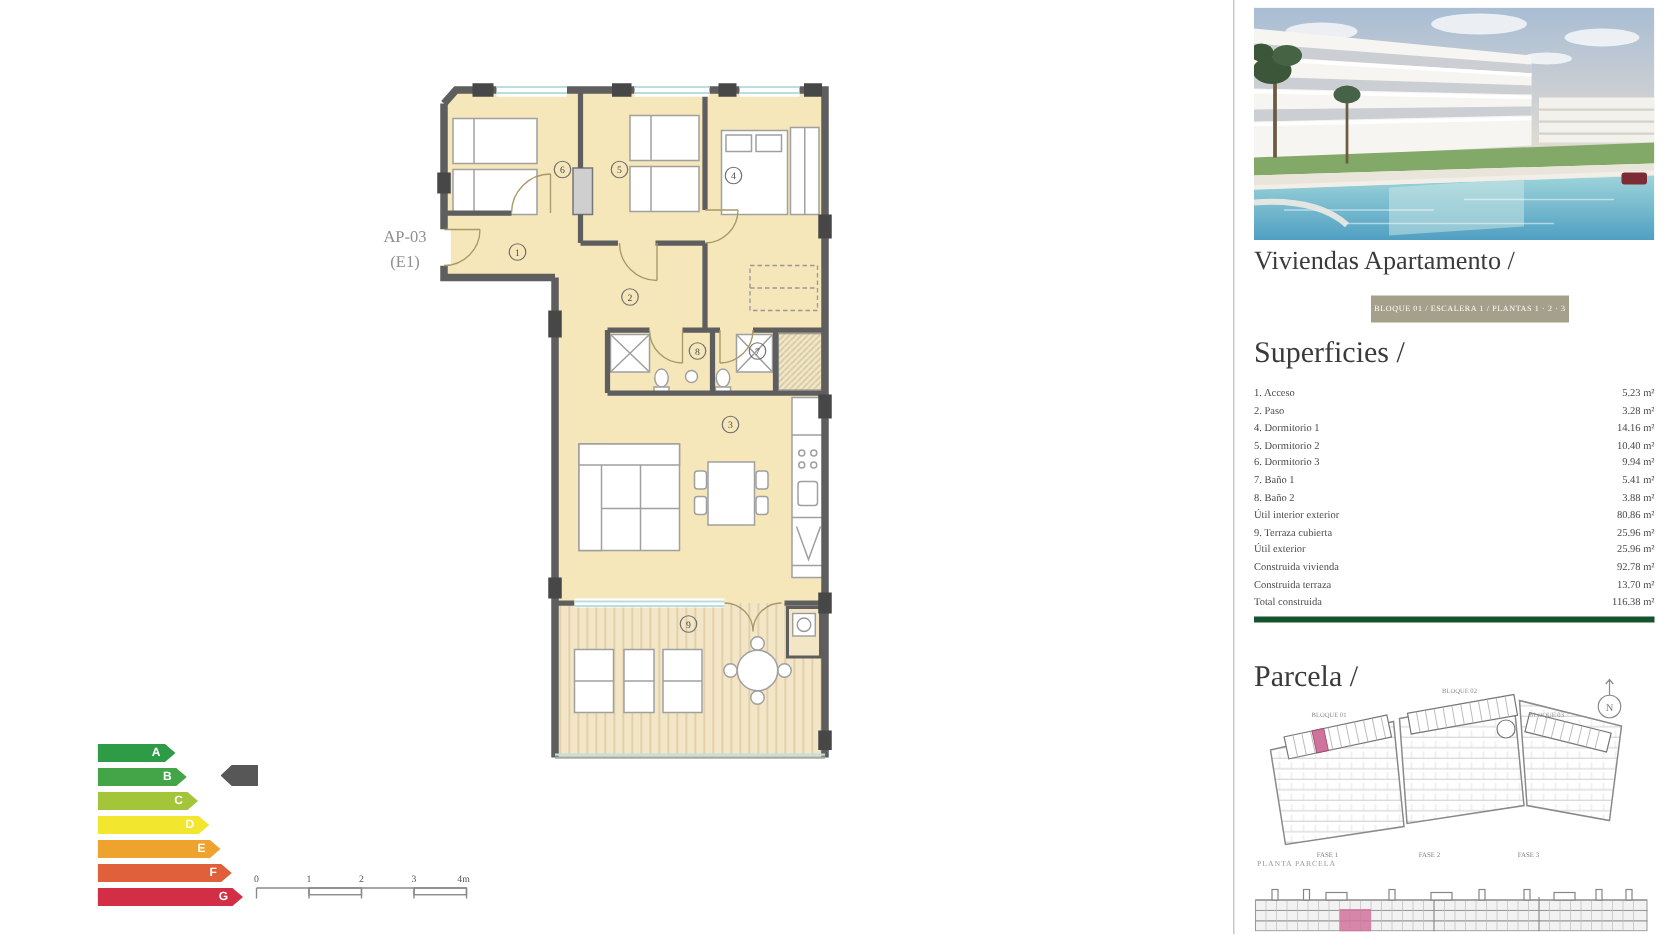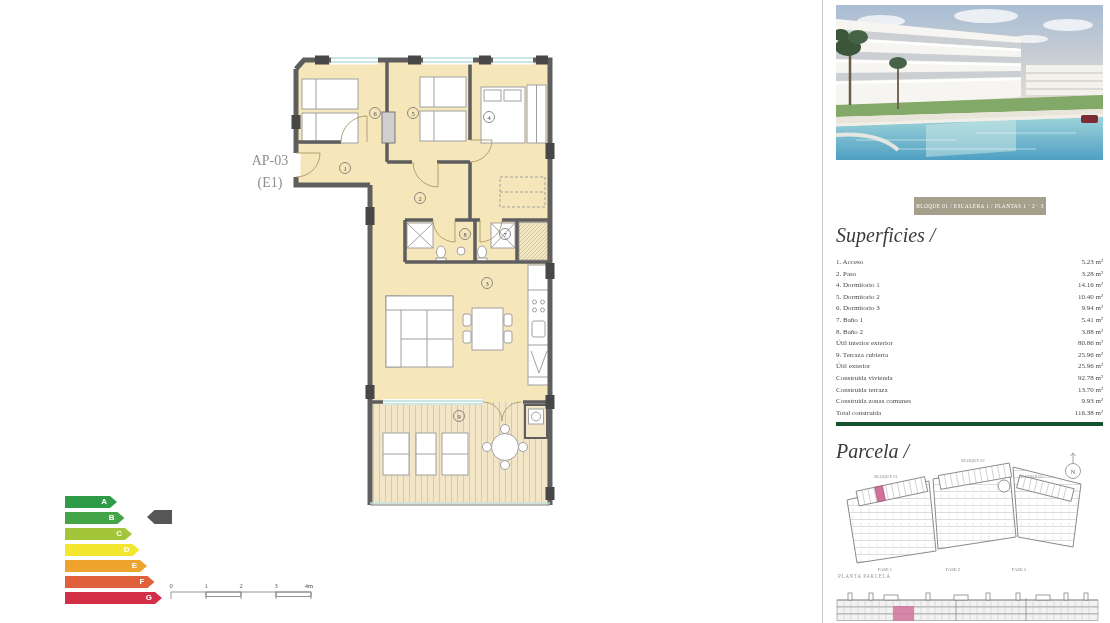--- a/index.html
+++ b/index.html
@@ -3,39 +3,39 @@
 <meta charset="utf-8">
 <style>
   html,body{margin:0;padding:0;background:#fff;}
   .page{position:relative;width:1110px;height:623px;background:#ffffff;overflow:hidden;
         font-family:"Liberation Serif", serif;color:#3c3c3c;}
   .abs{position:absolute;}
   .divider{left:822px;top:0;width:1px;height:623px;background:#c9c9c9;}
 
   
   .planwrap{left:283px;top:55px;width:290px;height:460px;}
-  .ap-label{left:243px;top:150px;width:54px;text-align:center;font-size:14px;
+  .ap-label{left:243px;top:150px;width:54px;text-align:center;font-size:11px;
             line-height:1.55;color:#8f8f8f;}
 
   
   .energy{left:65px;top:496px;width:130px;height:115px;}
   .ebar{position:relative;height:12px;margin-bottom:4px;
         clip-path:polygon(0 0,calc(100% - 7px) 0,100% 50%,calc(100% - 7px) 100%,0 100%);}
   .ebar span{position:absolute;right:10px;top:0;font-family:"Liberation Sans",sans-serif;
         font-size:8px;font-weight:bold;color:#fff;line-height:12px;}
   .earrow{position:absolute;left:82px;top:14px;width:25px;height:14px;
         clip-path:polygon(100% 0,30% 0,0 50%,30% 100%,100% 100%);}
 
   
   .panel{left:836px;top:0;width:267px;height:623px;}
   .photo{position:absolute;left:0;top:5px;width:267px;height:155px;overflow:hidden;}
   .title{position:absolute;left:0;top:163px;font-size:17.5px;color:#3a3a3a;white-space:nowrap;}
   .banner{position:absolute;left:78px;top:197px;width:132px;padding:6px 0;
           text-align:center;color:#fdfdfb;font-size:5.4px;letter-spacing:.4px;white-space:nowrap;}
-  .sup-head,.par-head{position:absolute;left:0;font-size:20px;color:#3a3a3a;font-style:italic;}
+  .sup-head,.par-head{position:absolute;left:0;font-size:20px;color:#3a3a3a;}
   .sup-head{top:224px;}
   .sup-rows{position:absolute;left:0;top:257px;width:267px;border-bottom:4px solid #14532d;
             padding-bottom:3px;}
   .sup-row{display:flex;justify-content:space-between;font-size:7px;color:#4a4a4a;
            line-height:11.6px;}
   .parcela{position:absolute;left:0;top:440px;width:267px;height:183px;}
   .par-head{top:0;}
   .par-caption{position:absolute;left:2px;top:133px;font-size:5.2px;letter-spacing:.6px;color:#9a9a9a;}
   .site-svg{position:absolute;left:5px;top:10px;}
   .elev-svg{position:absolute;left:0px;top:150px;}
@@ -315,20 +315,21 @@
           <ellipse cx="12" cy="42" rx="13" ry="9" fill="#3c5639"></ellipse>
           <ellipse cx="22" cy="32" rx="10" ry="7" fill="#466344"></ellipse>
           <ellipse cx="5" cy="30" rx="8" ry="6" fill="#3c5639"></ellipse>
           <path d="M62,62 V104" stroke="#6b5b43" stroke-width="1.8" fill="none"></path>
           <ellipse cx="62" cy="58" rx="9" ry="6" fill="#46634a"></ellipse>
         </g>
         <rect x="245" y="110" width="17" height="8" rx="2" fill="#7d2b35"></rect>
       </svg>
     </div>
 
+    <h1 class="title" style="margin:0;font-weight:normal;">Viviendas Apartamento /</h1>
 
     <div class="banner" style="background: rgb(165, 160, 139);">BLOQUE 01 / ESCALERA 1 / PLANTAS 1 · 2 · 3</div>
 
     <h2 class="sup-head" style="margin:0;font-weight:normal;">Superficies /</h2>
     <div class="sup-rows">
         <div class="sup-row">
           <span>1. Acceso</span>
           <span>5.23 m²</span>
         </div>
         <div class="sup-row">
@@ -367,24 +368,20 @@
           <span>Útil exterior</span>
           <span>25.96 m²</span>
         </div>
         <div class="sup-row">
           <span>Construida vivienda</span>
           <span>92.78 m²</span>
         </div>
         <div class="sup-row">
           <span>Construida terraza</span>
           <span>13.70 m²</span>
-        </div>
-        <div class="sup-row">
-          <span>Construida zonas comunes</span>
-          <span>9.93 m²</span>
         </div>
         <div class="sup-row">
           <span>Total construida</span>
           <span>116.38 m²</span>
         </div>
       </div>
 
     <div class="parcela">
       <h2 class="par-head" style="margin:0;font-weight:normal;">Parcela /</h2>
 

